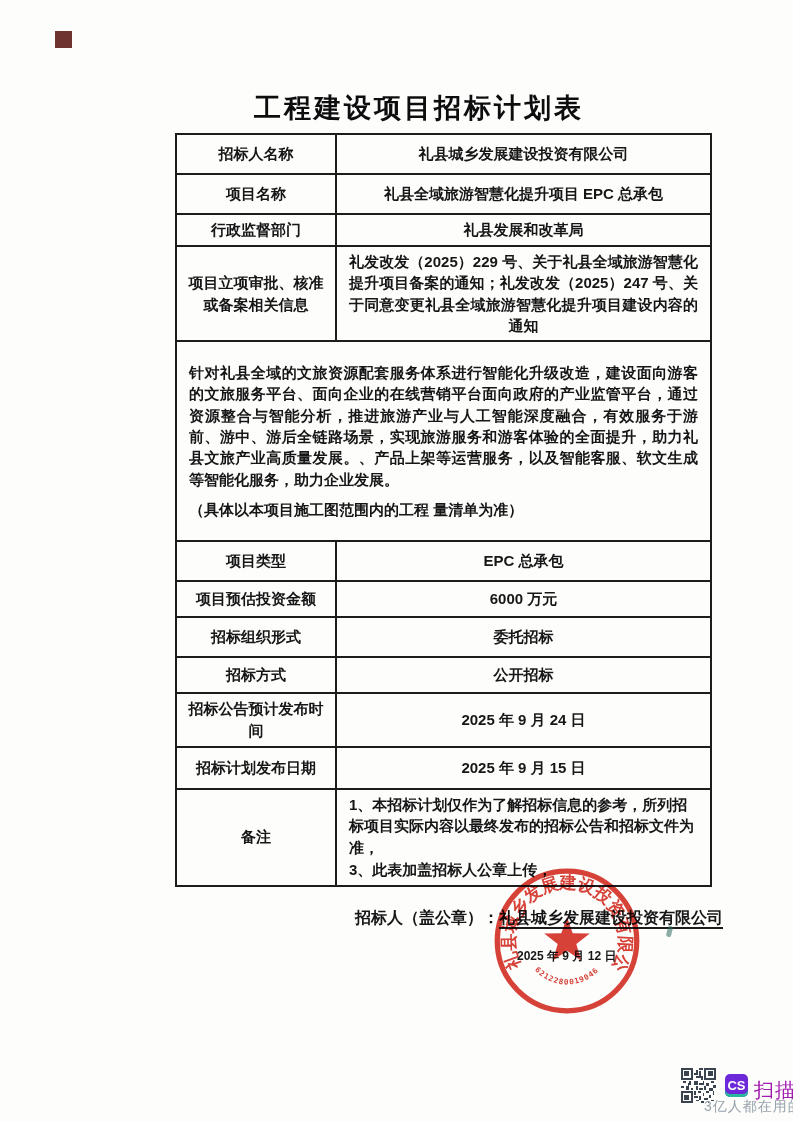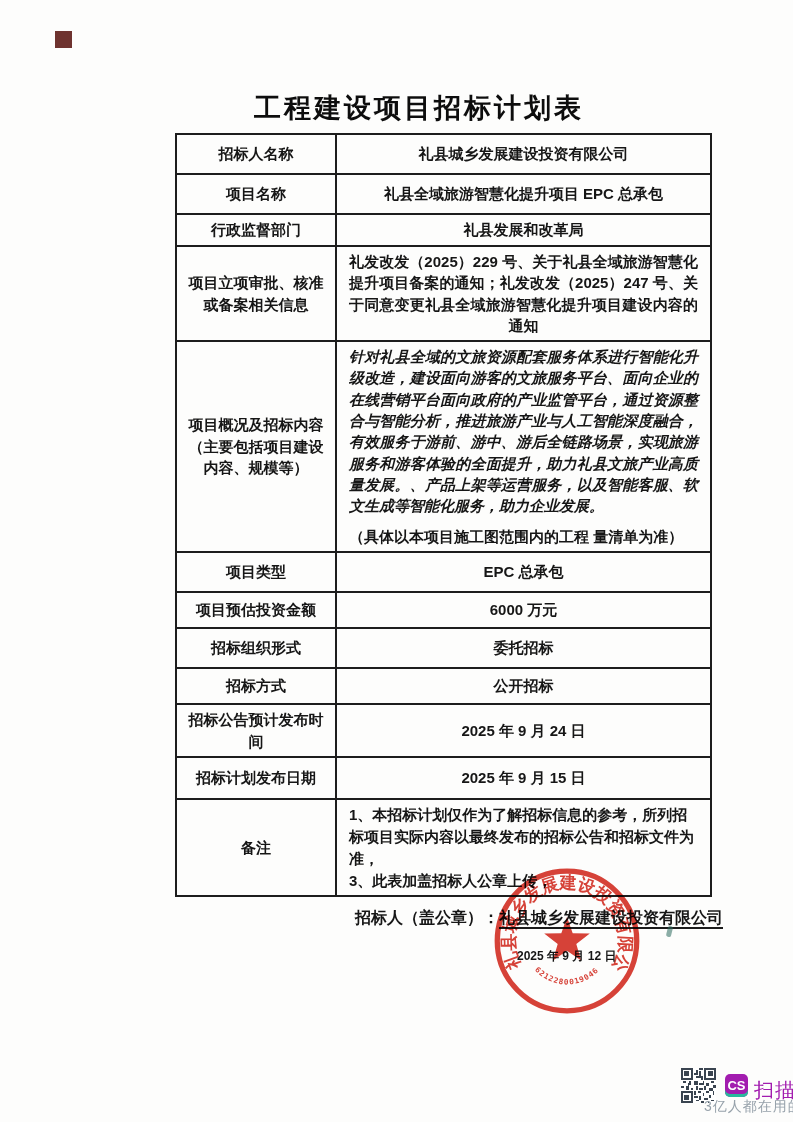--- a/index.html
+++ b/index.html
@@ -18,34 +18,34 @@
   .trow{display:flex;border-bottom:2px solid #1d1d1d;box-sizing:border-box;}
   .trow:last-child{border-bottom:none;}
   .tlabel{width:160px;flex:0 0 160px;border-right:2px solid #1d1d1d;display:flex;align-items:center;justify-content:center;
     text-align:center;padding:4px 10px;box-sizing:border-box;font-size:15px;font-weight:600;line-height:1.45;}
   .tvalue{flex:1;display:flex;flex-direction:column;justify-content:center;padding:4px 12px;box-sizing:border-box;
     font-size:15px;font-weight:600;line-height:1.45;}
   .tvalue.center{align-items:center;text-align:center;}
   .tvalue.just{text-align:justify;text-align-last:center;}
   .tvalue.left{text-align:left;}
   .tvalue p{margin:0;}
-  .tvalue .para1{text-align:justify;line-height:1.42;font-style:italic;}
+  .tvalue .para1{text-align:justify;line-height:1.42;}
   .tvalue .para2{margin-top:9px;text-align:left;line-height:1.42;}
   .remark-line{line-height:1.45;}
   
   .footer-sign{position:absolute;left:310px;top:908px;font-size:16px;font-weight:600;white-space:nowrap;}
   .signer-name{border-bottom:2px solid #1b1b1b;padding-bottom:1px;}
   .footer-date{position:absolute;left:472px;top:948px;font-size:12px;font-weight:600;white-space:nowrap;}
   .ink-artifact{position:absolute;left:622px;top:926px;width:5px;height:11px;background:#2e6b5e;opacity:.55;border-radius:2px;transform:rotate(14deg);}
   
   .seal{position:absolute;left:447px;top:866px;width:150px;height:150px;opacity:.87;mix-blend-mode:multiply;}
   
   .wm-qr{position:absolute;left:636px;top:1068px;width:35px;height:35px;}
   .wm-logo{position:absolute;left:680px;top:1074px;width:23px;height:23px;border-radius:5px;
-    background:#a21caf;color:#fff;font-weight:700;font-size:13px;display:flex;align-items:center;justify-content:center;
+    background:#6d28d9;color:#fff;font-weight:700;font-size:13px;display:flex;align-items:center;justify-content:center;
     box-shadow:inset 0 -3px 0 #28b99c;}
   .wm-name{position:absolute;left:709px;top:1077px;font-size:20px;font-weight:400;color:#a21caf;letter-spacing:1px;white-space:nowrap;}
   .wm-tagline{position:absolute;left:659px;top:1098px;font-size:14px;color:#97a2ab;letter-spacing:1px;white-space:nowrap;}
 </style>
 </head>
 <body>
 
 <div class="page">
 
   <div class="corner-mark"></div>
@@ -84,23 +84,20 @@
     <div class="trow" style="min-height:88px">
       <div class="tlabel">
           <span>项目立项审批、核准或备案相关信息</span>
         </div>
       <div class="tvalue just" style="line-height:1.42">
           <span>礼发改发（2025）229 号、关于礼县全域旅游智慧化提升项目备案的通知；礼发改发（2025）247 号、关于同意变更礼县全域旅游智慧化提升项目建设内容的通知</span>
         </div>
     </div>
 
     <div class="trow" style="min-height:200px">
-      <div class="tlabel">
-          <span>项目概况及招标内容（主要包括项目建设内容、规模等）</span>
-        </div>
       <div class="tvalue left">
         <p class="para1">针对礼县全域的文旅资源配套服务体系进行智能化升级改造，建设面向游客的文旅服务平台、面向企业的在线营销平台面向政府的产业监管平台，通过资源整合与智能分析，推进旅游产业与人工智能深度融合，有效服务于游前、游中、游后全链路场景，实现旅游服务和游客体验的全面提升，助力礼县文旅产业高质量发展。、产品上架等运营服务，以及智能客服、软文生成等智能化服务，助力企业发展。</p>
         <p class="para2">（具体以本项目施工图范围内的工程  量清单为准）</p>
       </div>
     </div>
 
     <div class="trow" style="min-height:40px">
       <div class="tlabel">
           <span>项目类型</span>
         </div>

